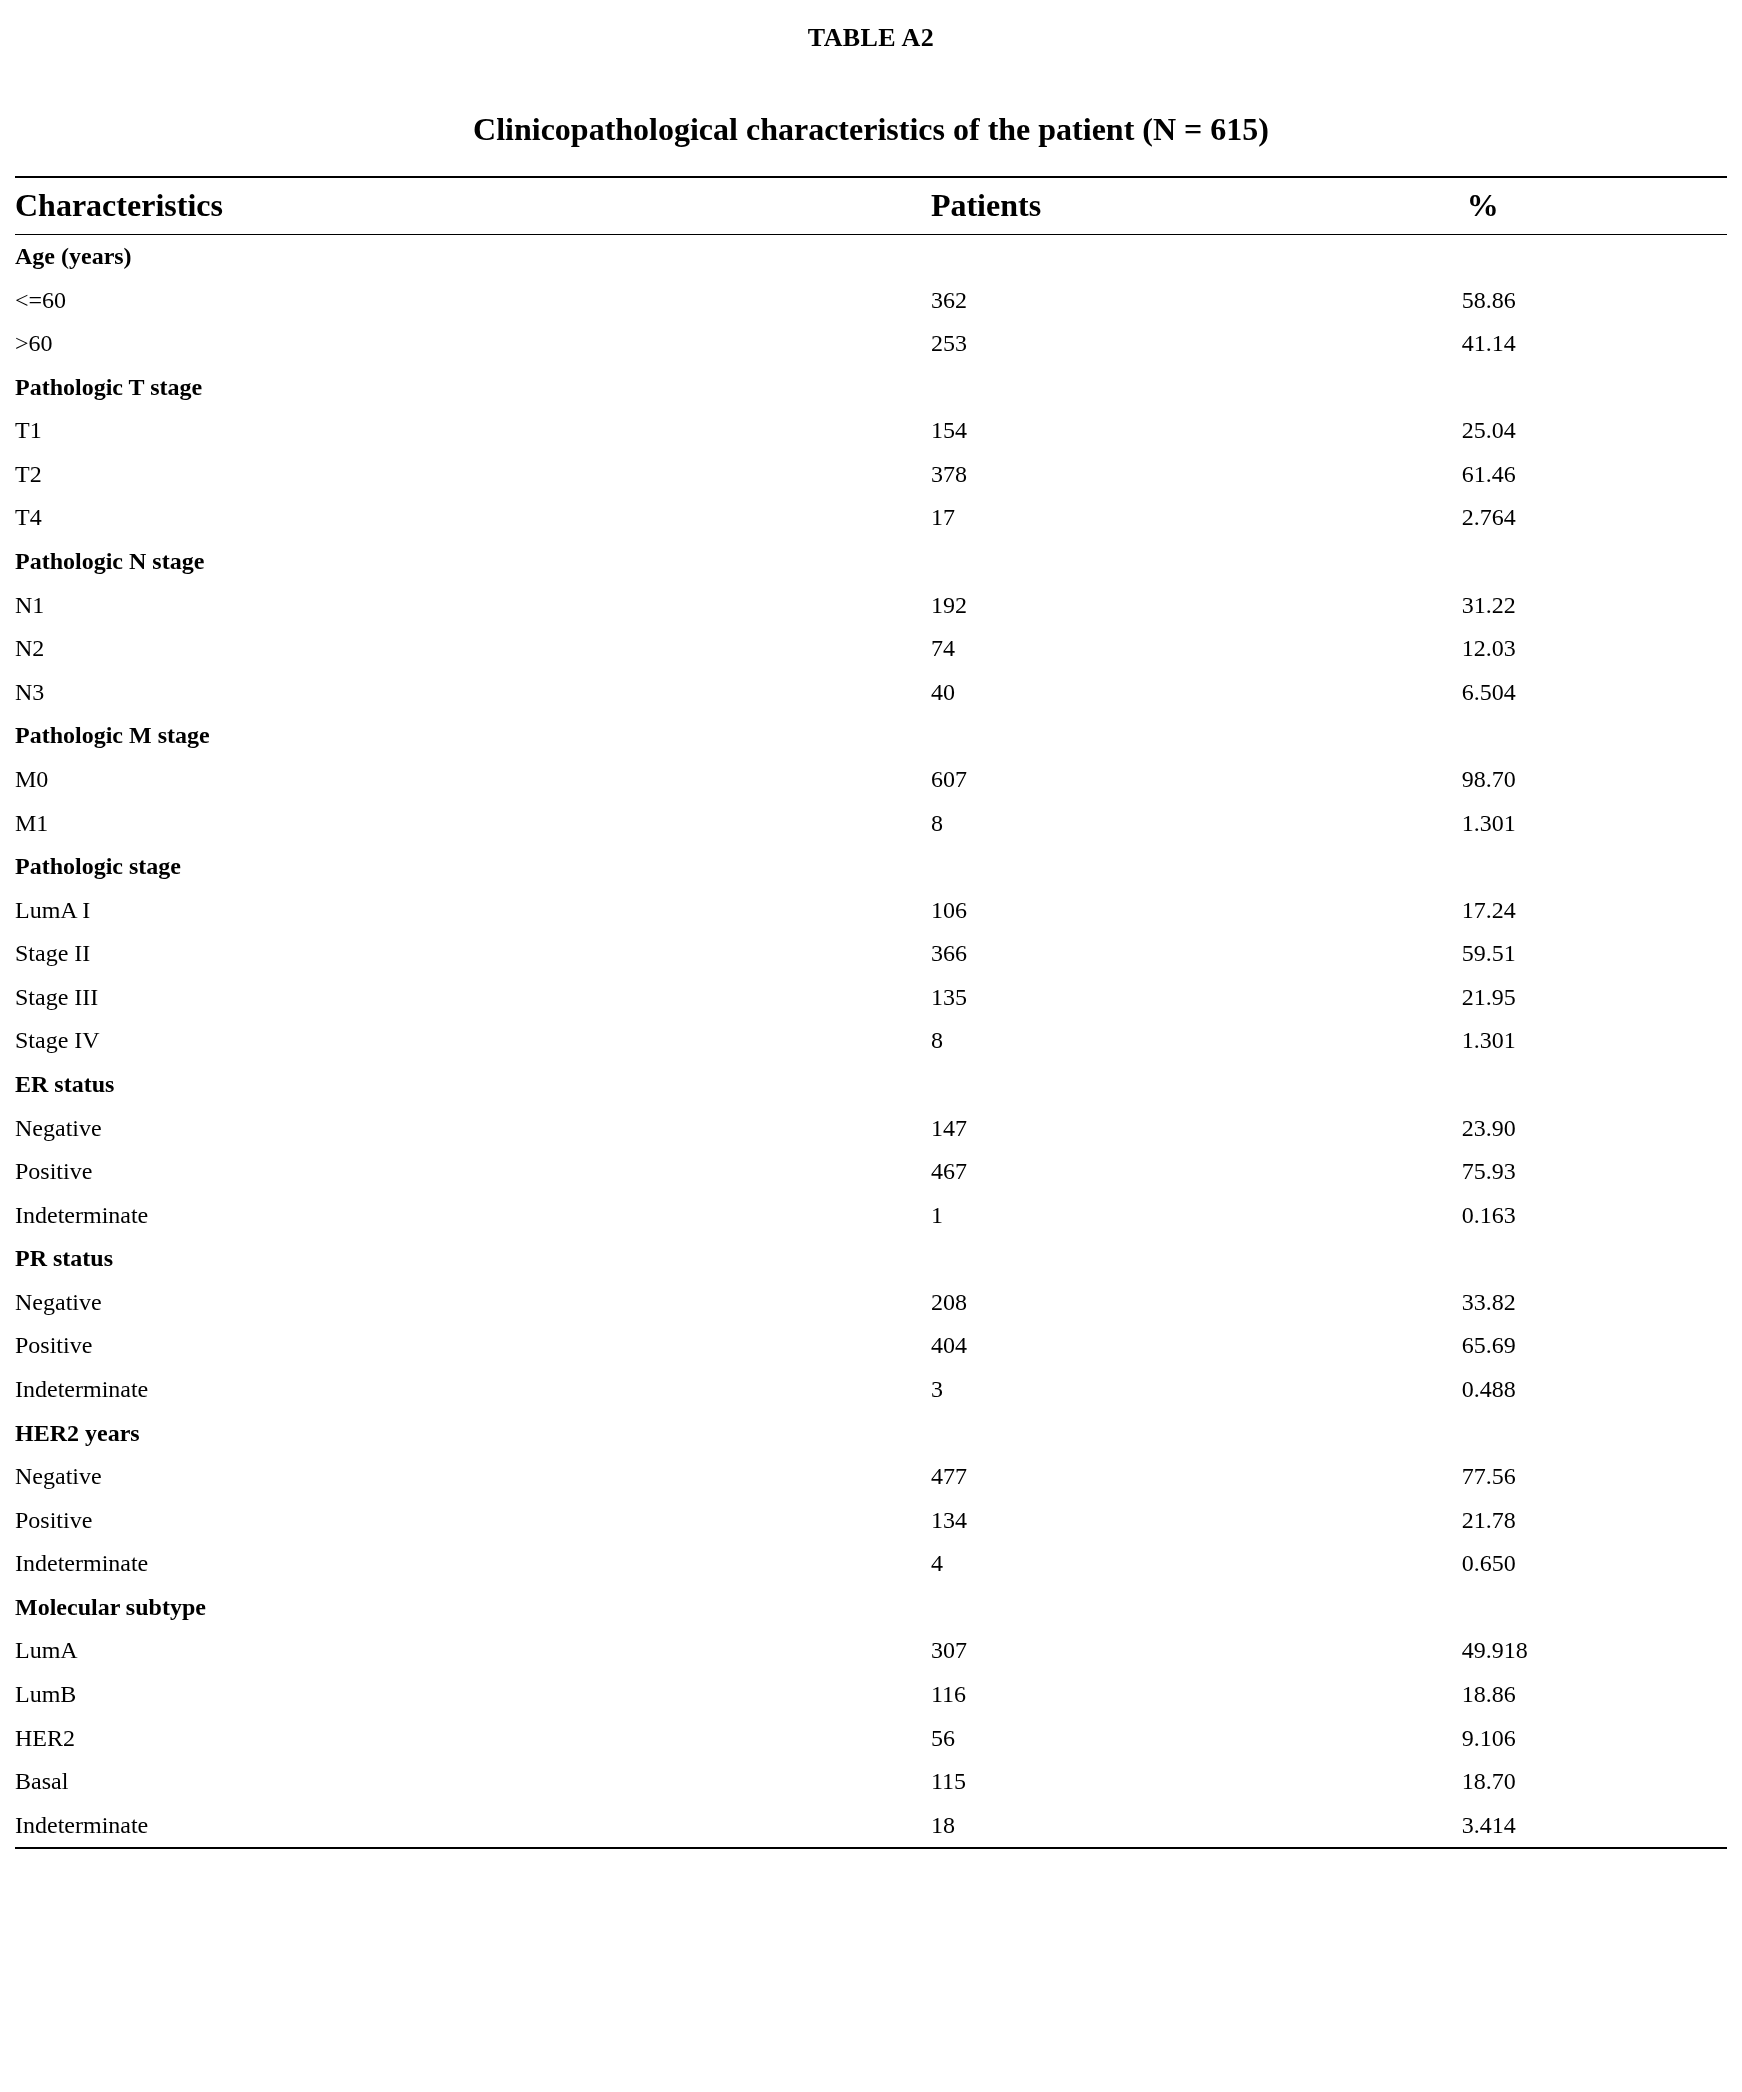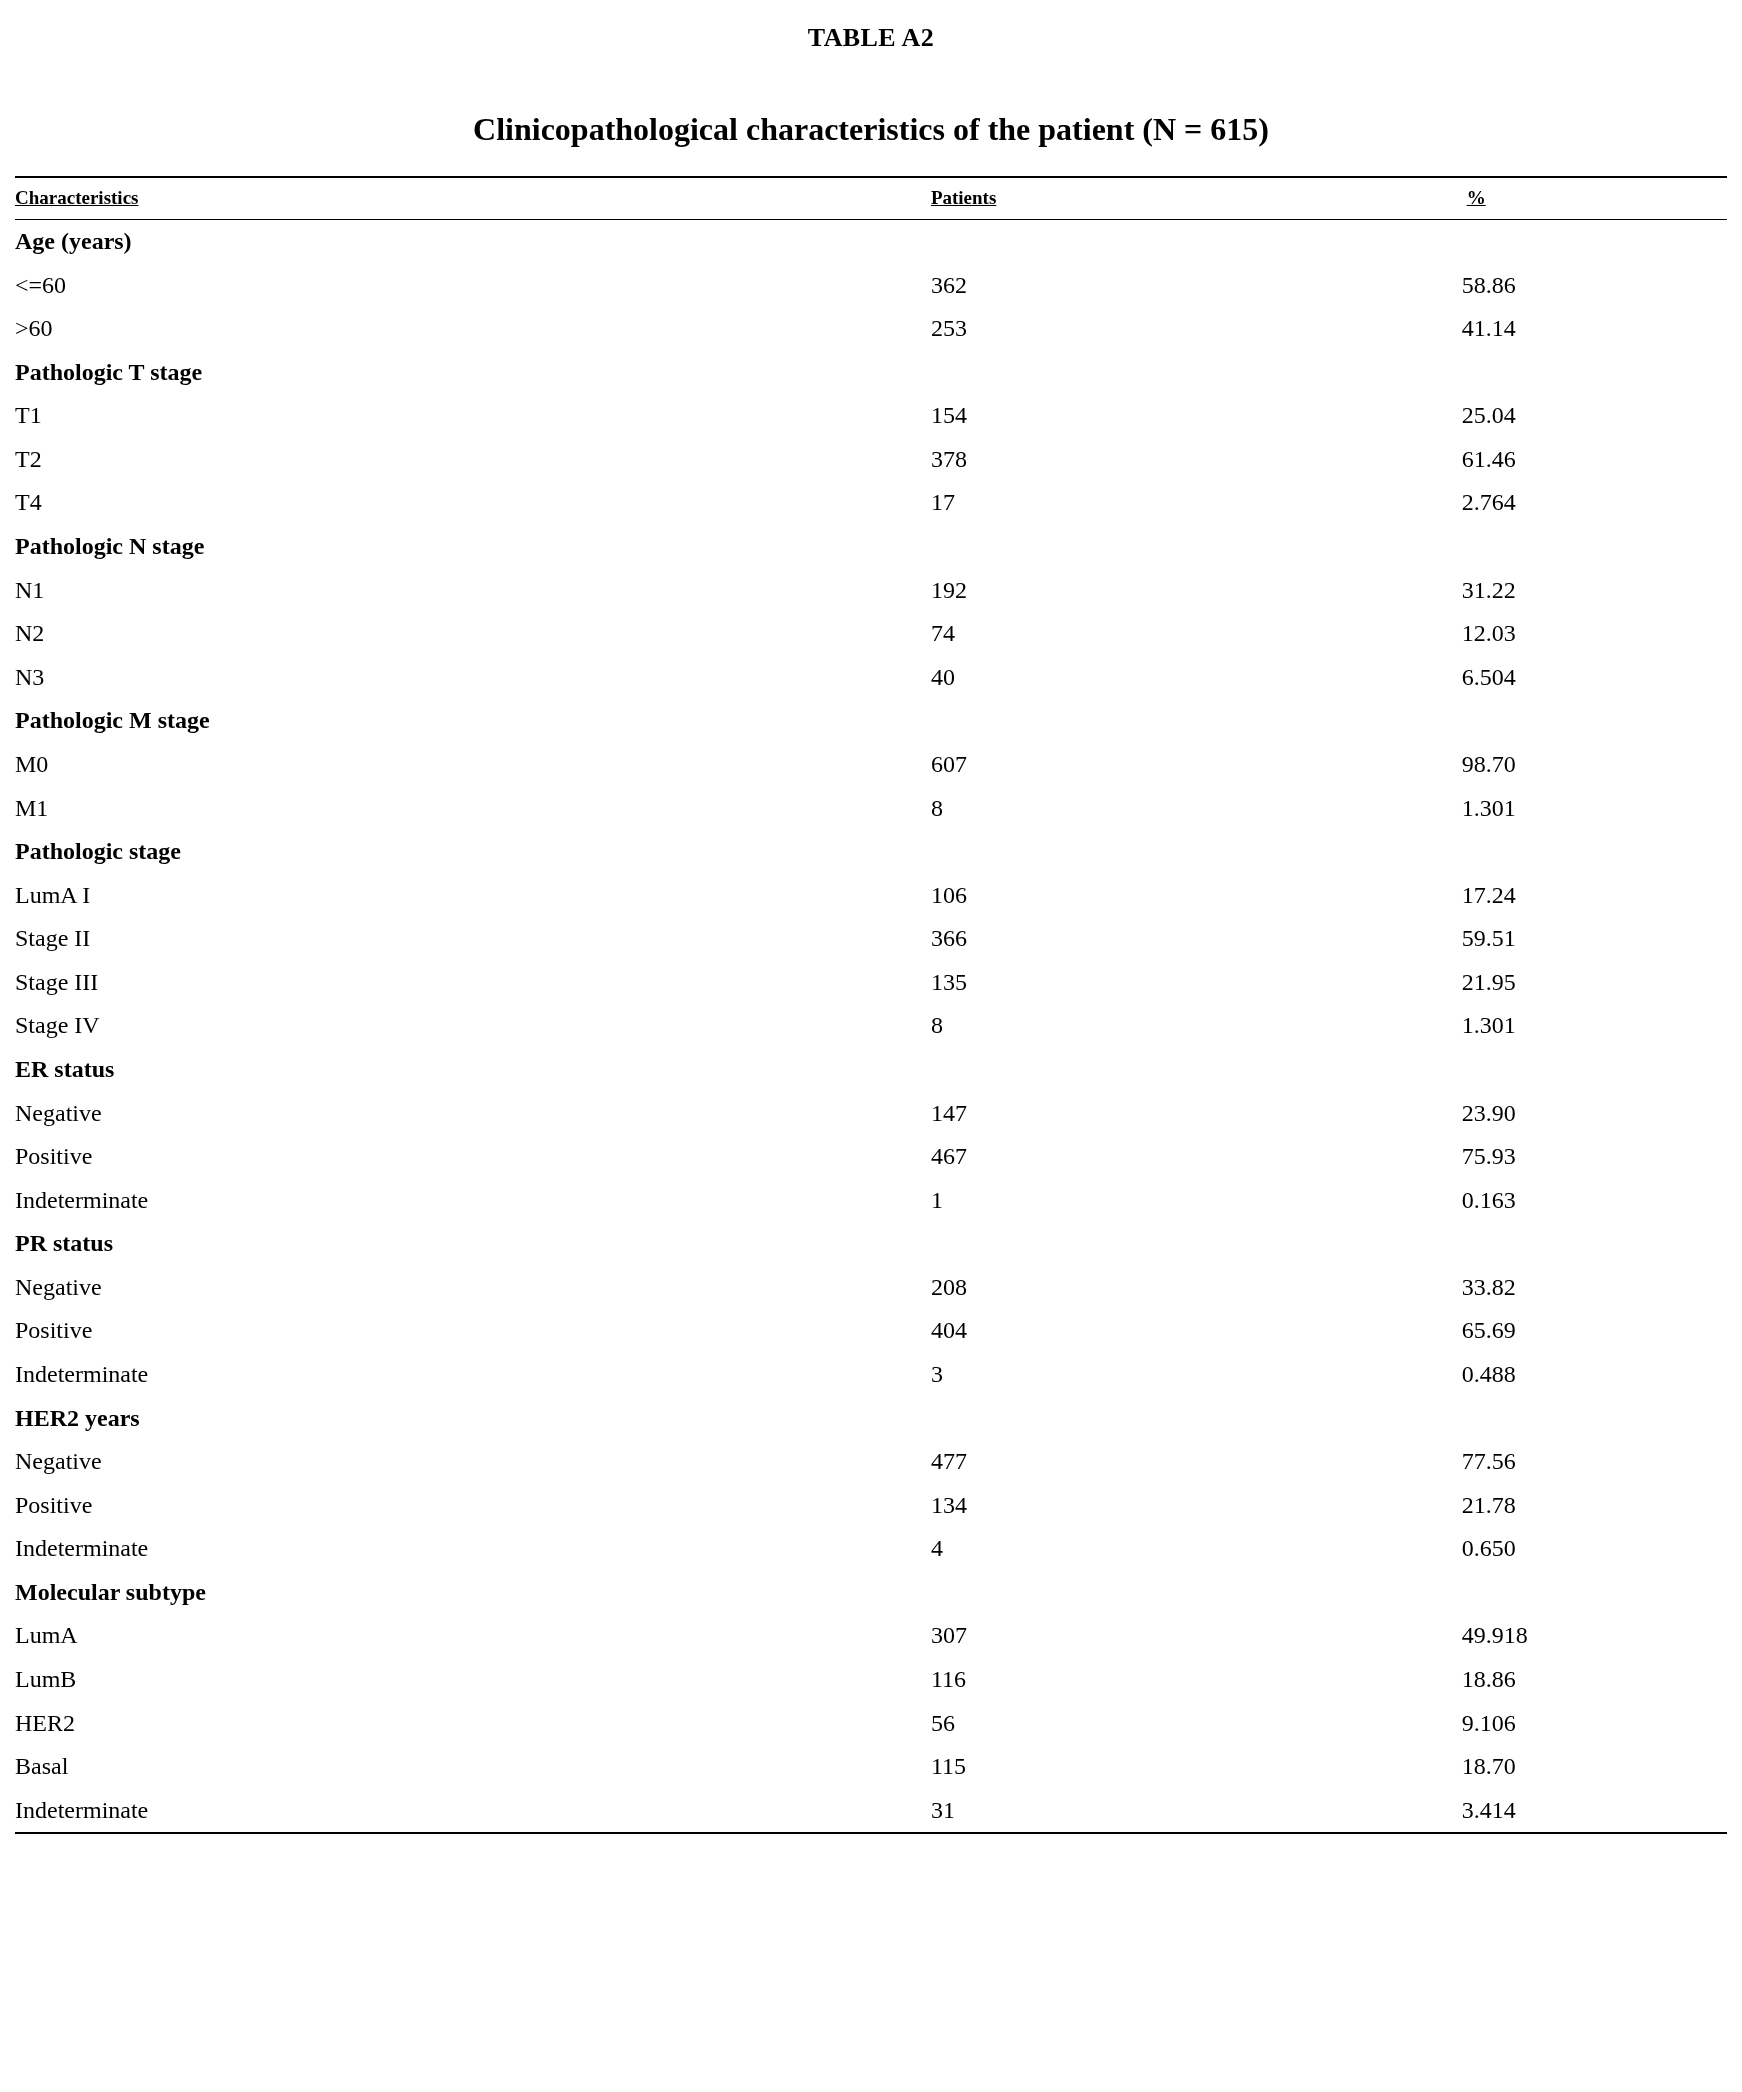--- a/index.html
+++ b/index.html
@@ -39,26 +39,25 @@
     margin-top: 28px;
     table-layout: fixed;
   }
   table.data col.c1 { width: 53.5%; }
   table.data col.c2 { width: 31.0%; }
   table.data col.c3 { width: 15.5%; }
 
   table.data thead th {
     text-align: left;
     font-weight: bold;
-    font-size: 19px;
+    font-size: 32px;
     padding: 8.3px 0 10px 0;
     border-top: 2.5px solid #000;
     border-bottom: 1.7px solid #000;
     vertical-align: bottom;
-    text-decoration: underline;
   }
   table.data thead th.pct {
     text-align: left;
     padding-left: 5px;
   }
   table.data tbody td {
     font-size: 24px;
     padding: 7.4px 0 7.4px 0;
     vertical-align: baseline;
     line-height: 1.2;
@@ -277,20 +276,20 @@
           <td class="num">56</td>
           <td class="pct">9.106</td>
         </tr>
         <tr class="item-row">
           <td>Basal</td>
           <td class="num">115</td>
           <td class="pct">18.70</td>
         </tr>
         <tr class="item-row last-row">
           <td>Indeterminate</td>
-          <td class="num">31</td>
+          <td class="num">18</td>
           <td class="pct">3.414</td>
         </tr>
       </tbody>
   </table>
 
 </div>
 
 
 </body></html>

